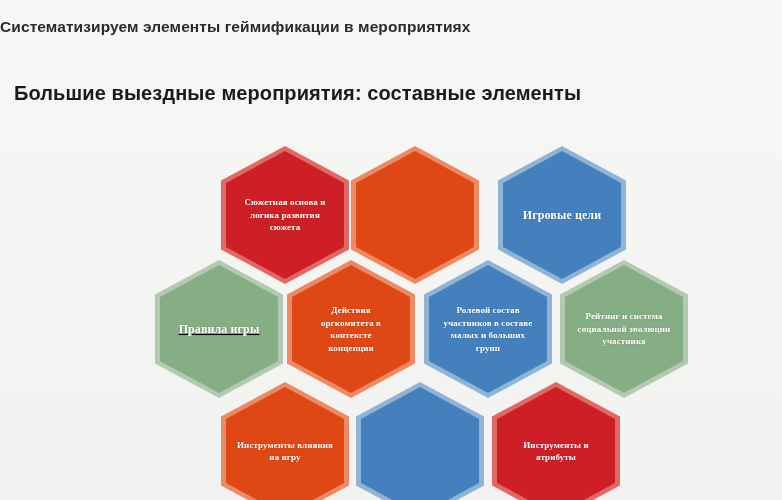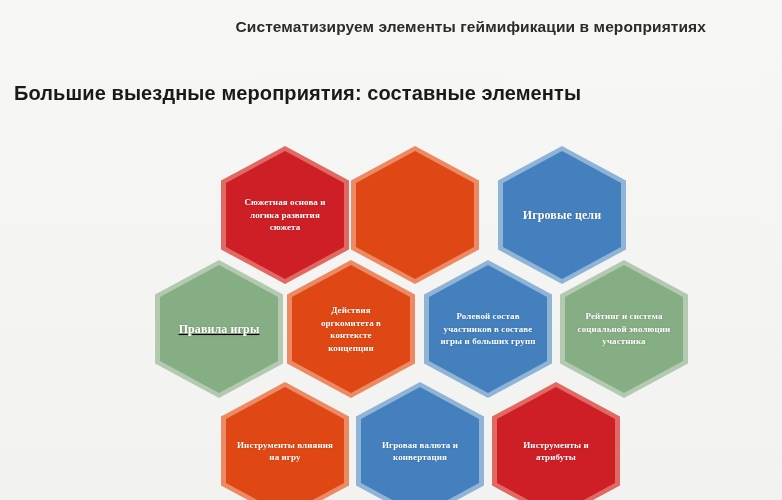--- a/index.html
+++ b/index.html
@@ -17,21 +17,21 @@
   .slide {
     position: absolute;
     inset: 0;
     background: linear-gradient(180deg, #f7f7f5 0%, #f4f4f2 55%, #f2f2f0 100%);
   }
   .slide-title {
     position: absolute;
     top: 18px;
     left: 0;
     width: 706px;
-    text-align: right;
+    text-align: left;
     font-size: 15.5px;
     font-weight: 600;
     color: #2b2b2b;
     letter-spacing: 0.1px;
   }
   .slide-subtitle {
     position: absolute;
     top: 82px;
     left: 14px;
     font-size: 20px;
@@ -121,36 +121,35 @@
       <div class="label">Правила игры</div>
     </div>
 
     <div class="hex c-orange" style="left:287px; top:260px;">
       <div class="inner"></div>
       <div class="label">Действия оргкомитета в контексте концепции</div>
     </div>
 
     <div class="hex c-blue wide" style="left:424px; top:260px;">
       <div class="inner"></div>
-      <div class="label">Ролевой состав участников в составе игры и больших групп</div>
+      <div class="label">Ролевой состав участников в составе малых и больших групп</div>
     </div>
 
     <div class="hex c-green wide" style="left:560px; top:260px;">
       <div class="inner"></div>
       <div class="label">Рейтинг и система социальной эволюции участника</div>
     </div>
 
     <div class="hex c-orange wide" style="left:221px; top:382px;">
       <div class="inner"></div>
       <div class="label">Инструменты влияния на игру</div>
     </div>
 
     <div class="hex c-blue wide" style="left:356px; top:382px;">
       <div class="inner"></div>
-      <div class="label">Игровая валюта и конвертация</div>
     </div>
 
     <div class="hex c-red wide" style="left:492px; top:382px;">
       <div class="inner"></div>
       <div class="label">Инструменты и атрибуты</div>
     </div>
 
   </div>
 </div>
 

